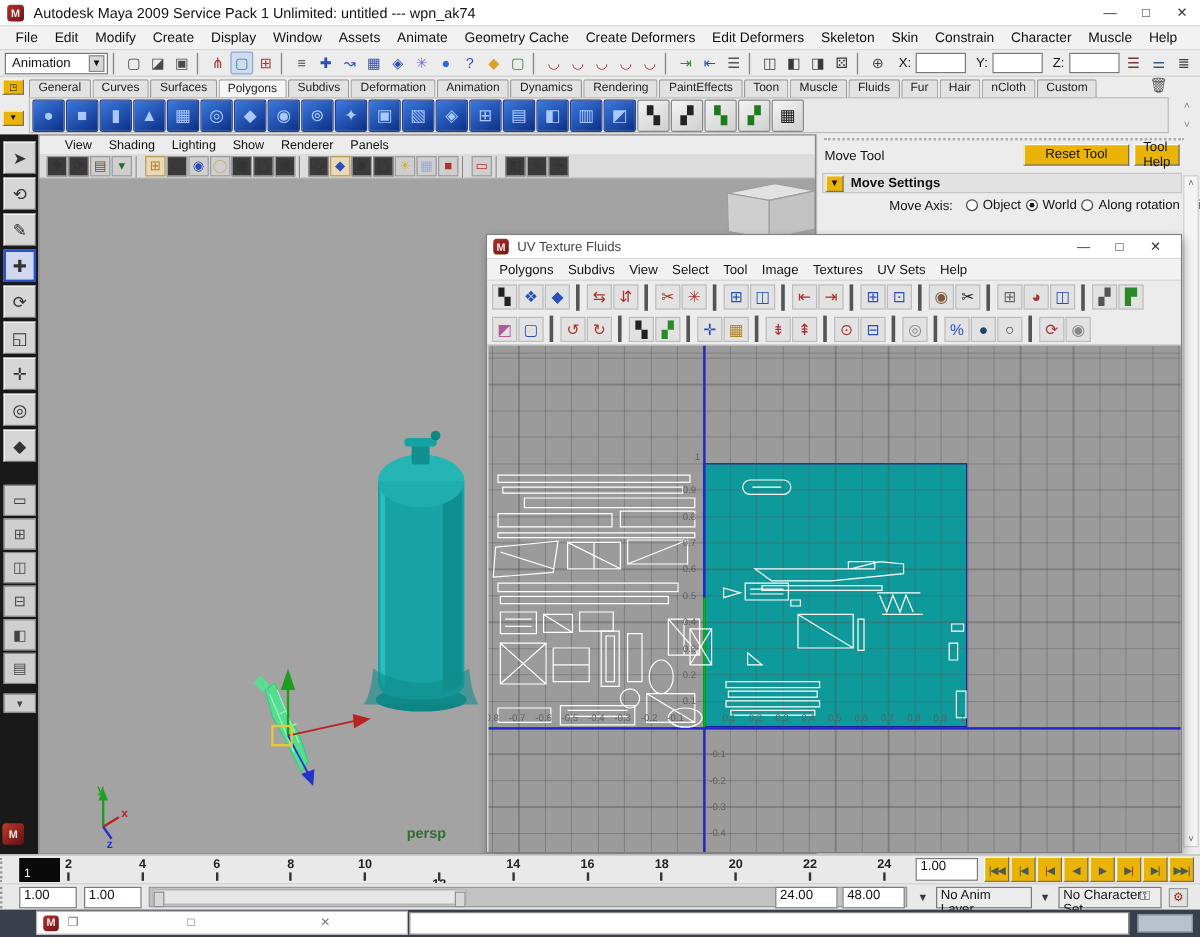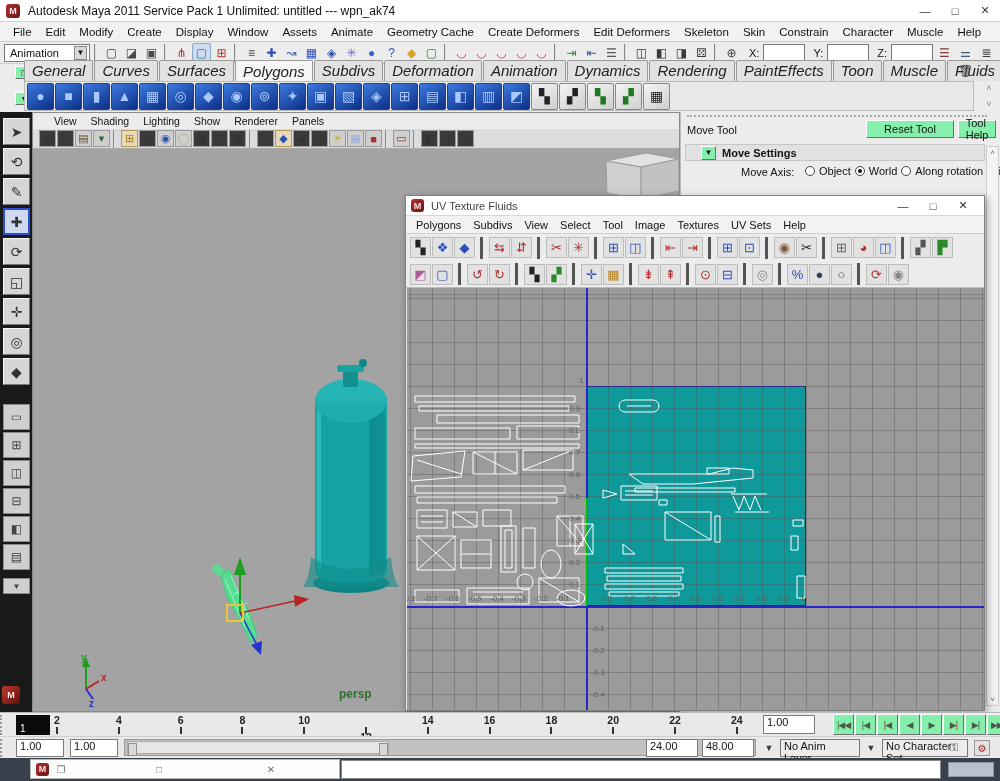--- a/index.html
+++ b/index.html
@@ -1,42 +1,42 @@
 <!DOCTYPE html>
 <html><head>
 <meta charset="utf-8">
 <style>
 *{margin:0;padding:0;box-sizing:border-box;}
 html,body{width:1000px;height:781px;overflow:hidden;}
 body{font-family:"Liberation Sans",sans-serif;font-size:11px;color:#111;background:#39404d;}
 #app{position:absolute;left:0;top:0;width:1000px;height:781px;background:#ececec;}
 .abs{position:absolute;}
 .fl{display:flex;align-items:center;}
-.bev-out{border:1px solid;border-color:#fdfdfd #707070 #707070 #fdfdfd;background:#86efac;margin-left:13px;}
+.bev-out{border:1px solid;border-color:#fdfdfd #707070 #707070 #fdfdfd;background:#eab308;}
 .field{background:#fff;border:1px solid #7a7a7a;font-size:11px;padding:0 3px;display:flex;align-items:flex-start;}
 .maya-ico{width:14px;height:14px;background:linear-gradient(135deg,#b03030,#6e1515);border-radius:3px;color:#f3e6e6;font-size:9px;font-weight:bold;display:flex;align-items:center;justify-content:center;}
 
 #titlebar{left:0;top:0;width:1000px;height:22px;background:#ffffff;border-bottom:1px solid #d0d0d0;display:flex;align-items:center;padding-left:6px;gap:8px;}
 #titlebar .title{font-size:12px;color:#111;}
 .win-btn{width:30px;height:21px;display:flex;align-items:center;justify-content:center;font-size:11px;color:#333;}
 
 #menubar{left:0;top:22px;width:1000px;height:20px;background:#f2f2f2;border-bottom:1px solid #cfcfcf;display:flex;align-items:center;padding-left:6px;}
 #menubar span{padding:2px 7px;font-size:11.5px;}
 
 #statusline{left:0;top:42px;width:1000px;height:22px;background:#ececec;border-bottom:1px solid #cfcfcf;display:flex;align-items:center;gap:2px;padding-left:4px;}
 #menuset{width:86px;height:18px;background:#fff;border:1px solid #7a7a7a;display:flex;align-items:center;justify-content:space-between;padding:0 2px 0 5px;}
 #menuset .dd{width:13px;height:14px;background:#d8d8d8;border:1px solid #888;font-size:8px;display:flex;align-items:center;justify-content:center;}
 .sl-sep{width:5px;height:18px;border-left:2px groove #ddd;margin:0 2px;}
 .icon16{width:19px;height:19px;display:flex;align-items:center;justify-content:center;font-size:12px;border-radius:2px;}
 .icon16.hl{background:#cfdcef;border:1px solid #8aa6cc;}
 .xyz-lab{font-size:11px;margin:0 2px 0 6px;}
 .xyz-f{width:42px;height:17px;}
 
 #shelf-tabs{left:24px;top:64px;width:950px;height:17px;display:flex;align-items:flex-end;gap:1px;}
-.tab{padding:1px 7px 2px;font-size:15px;background:#e2e2e2;border:1px solid #9a9a9a;border-bottom:none;border-radius:2px 2px 0 0;color:#222;font-style:italic;}
+.tab{padding:1px 7px 2px;font-size:10px;background:#e2e2e2;border:1px solid #9a9a9a;border-bottom:none;border-radius:2px 2px 0 0;color:#222;}
 .tab.active{background:#f6f6f6;position:relative;top:1px;padding-top:2px;}
 #shelf-icons{left:24px;top:81px;width:950px;height:30px;background:#e8e8e8;border:1px solid #bbb;display:flex;align-items:center;gap:1px;padding-left:2px;}
 .shelf-ico{width:27px;height:27px;border:1px solid #23408a;border-radius:2px;background:linear-gradient(145deg,#3c7ae0,#0c2f86);color:#a8c8ff;font-size:14px;display:flex;align-items:center;justify-content:center;}
 .shelf-ico.map{background:linear-gradient(145deg,#f4f4f4,#cfcfcf);color:#222;border-color:#888;}
 .shelf-ico.map.grn{color:#1d7a1d;}
 
 #toolbox-strip{left:0;top:112px;width:32px;height:600px;background:#191919;}
 .tool-btn{position:absolute;left:3px;width:27px;height:27px;background:#d6d6d6;border:1px solid;border-color:#f8f8f8 #777 #777 #f8f8f8;display:flex;align-items:center;justify-content:center;font-size:14px;color:#333;}
 .tool-btn.active{border:2px solid #2a4fd0;background:#cfd8ef;}
 .layout-btn{position:absolute;left:3px;width:27px;height:26px;background:#cfcfcf;border:1px solid #8a8a8a;display:flex;align-items:center;justify-content:center;font-size:12px;color:#444;}
@@ -98,21 +98,21 @@
 #helpbox{left:948px;top:4px;width:46px;height:15px;background:#b9c2cc;border:1px solid #8a95a2;}
 svg{display:block;}
 </style>
 </head>
 <body>
 
 <div id="app">
 
   <div id="titlebar" class="abs">
     <div class="maya-ico">M</div>
-    <span class="title">Autodesk Maya 2011 Service Pack 1 Unlimited: untitled  ---  wpn_ak74</span>
+    <span class="title">Autodesk Maya 2009 Service Pack 1 Unlimited: untitled  ---  wpn_ak74</span>
     <div style="margin-left:auto;display:flex;">
       <div class="win-btn">—</div>
       <div class="win-btn">□</div>
       <div class="win-btn">✕</div>
     </div>
   </div>
 
   <div id="menubar" class="abs">
       <span>File</span>
       <span>Edit</span>

